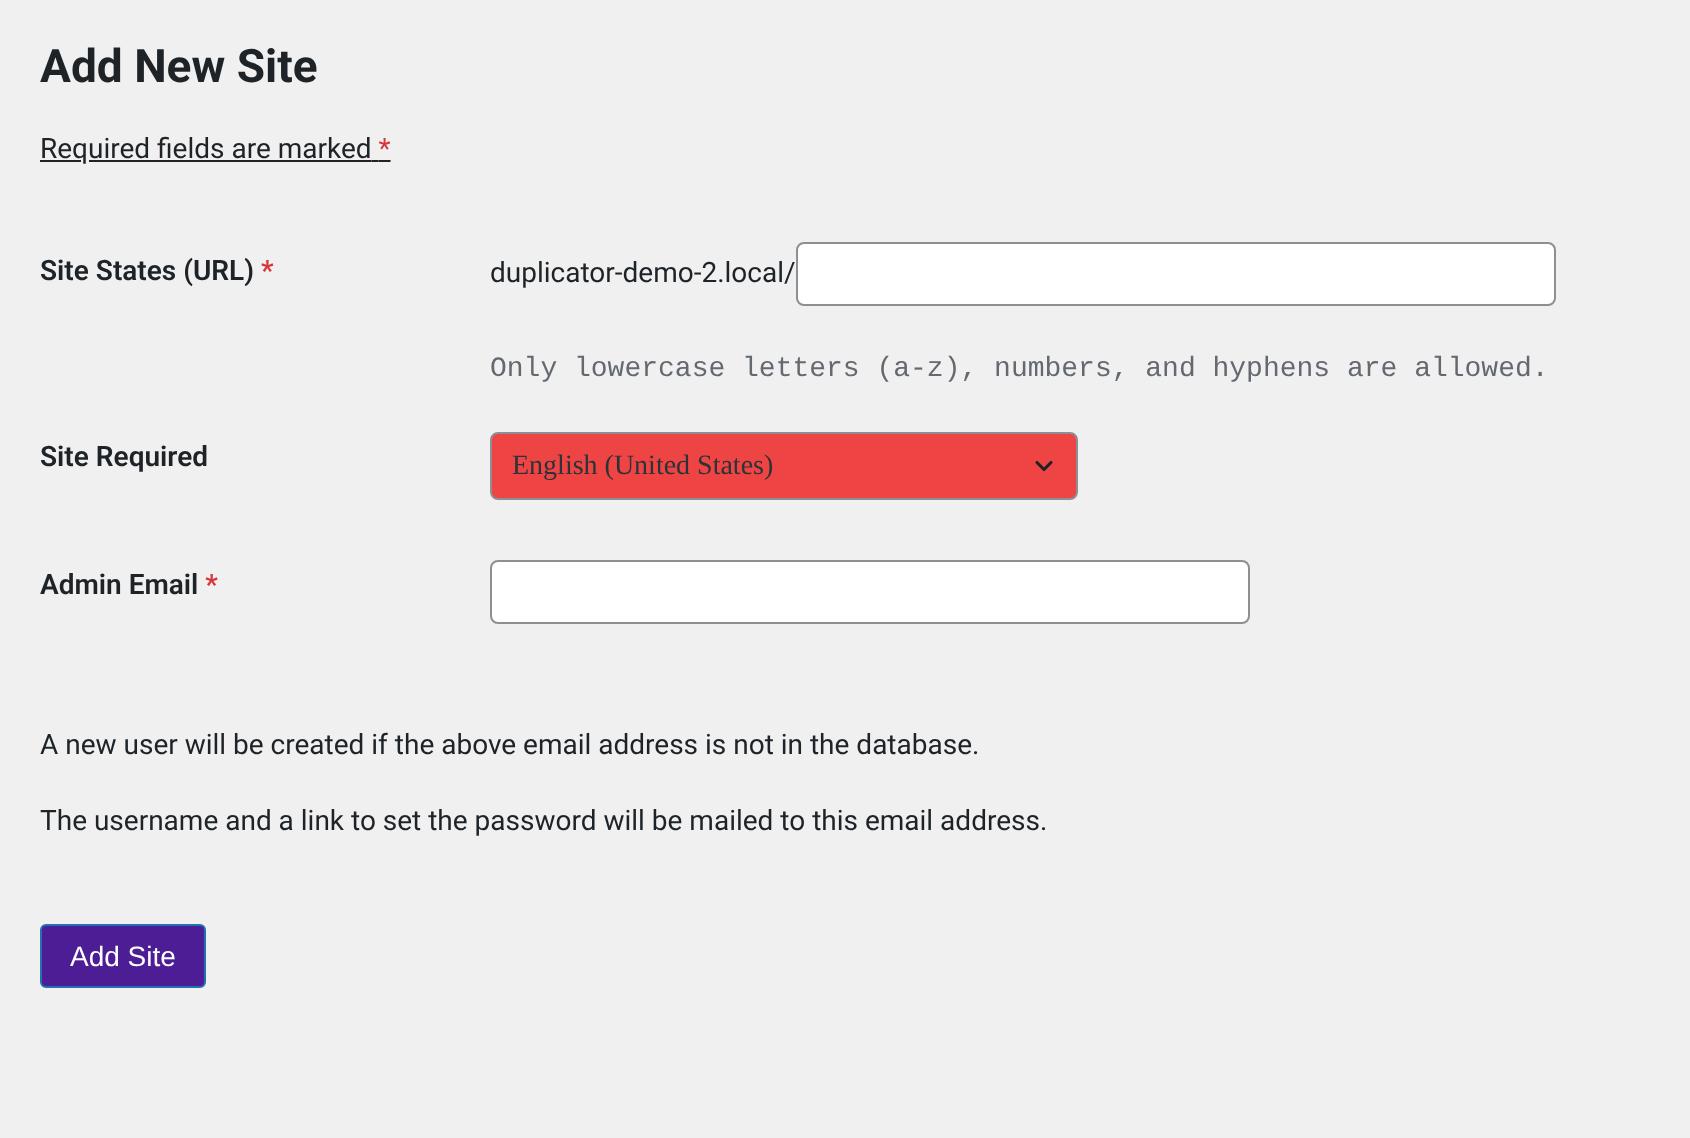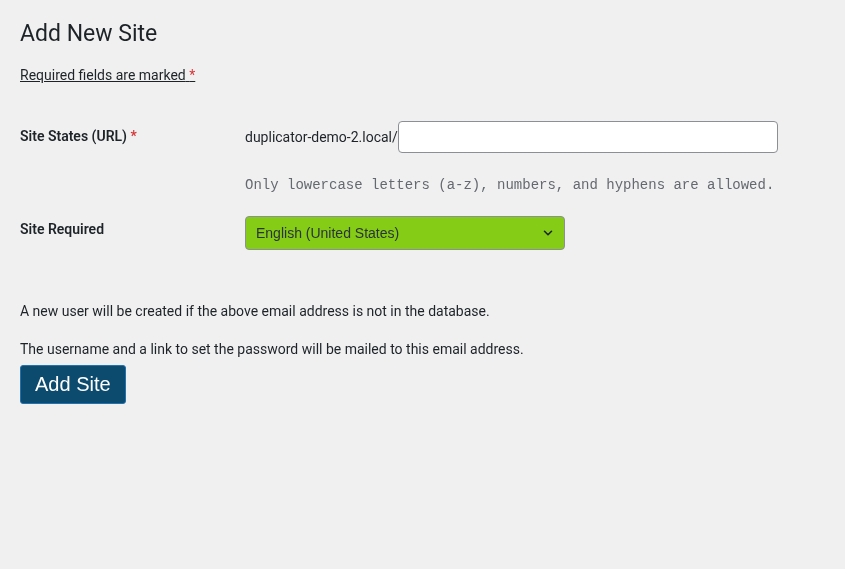--- a/index.html
+++ b/index.html
@@ -10,21 +10,21 @@
     body {
       font-family: -apple-system, BlinkMacSystemFont, "Segoe UI", Roboto, Oxygen-Sans, Ubuntu, Cantarell, "Helvetica Neue", sans-serif;
       background: #f0f0f1;
       color: #1d2327;
       font-size: 14px;
       padding: 20px;
       width: 845px;
     }
     h1 {
       font-size: 23px;
-      font-weight: 400;
+      font-weight: 700;
       margin-bottom: 20px;
       color: #1d2327;
     }
     .required-note {
       font-size: 14px;
       color: #1d2327;
       margin-bottom: 30px;
       text-decoration: underline;
     }
     .required {
@@ -74,31 +74,32 @@
       color: #2c3338;
       vertical-align: middle;
     }
     .site-address-input {
       width: 380px;
     }
     .regular-text {
       width: 380px;
     }
     select {
-      background: #84cc16;
+      background: #ef4444;
       border: 1px solid #8c8f94;
       border-radius: 4px;
       padding: 4px 28px 4px 10px;
       font-size: 14px;
       height: 34px;
       color: #2c3338;
       appearance: none;
       -webkit-appearance: none;
-      width: 320px;
+      width: 294px;
       background-image: none;
+      font-family: Liberation Serif, serif;
     }
     .select-wrap {
       position: relative;
       display: inline-block;
     }
     .select-wrap::after {
       content: "";
       position: absolute;
       right: 12px;
       top: 50%;
@@ -121,27 +122,28 @@
       font-family: Liberation Mono, monospace;
     }
     .helper-text {
       font-size: 14px;
       color: #1d2327;
       margin-top: 35px;
       margin-bottom: 4px;
       line-height: 1.6;
     }
     .button-primary {
-      background: #0c4a6e;
+      background: #4c1d95;
       color: #fff;
       border: 1px solid #2271b1;
       padding: 7px 14px;
-      font-size: 20px;
+      font-size: 14px;
       border-radius: 3px;
       cursor: pointer;
+      margin-top: 35px;
     }
   </style>
 </head>
 <body>
 
 
 
 <h1>Add New Site</h1>
 
 <p class="required-note">
@@ -169,20 +171,29 @@
       <span class="select-wrap">
         <select>
           <option>English (United States)</option>
         </select>
         <svg class="select-caret" width="14" height="14" viewBox="0 0 16 16">
               <path d="M4 6 L8 10 L12 6" stroke="#1d2327" stroke-width="1.8" fill="none" stroke-linecap="round" stroke-linejoin="round"></path>
             </svg>
       </span>
     </td>
   </tr>
+  <tr>
+    <th>
+      <span>Admin Email</span>
+      <span class="required">*</span>
+    </th>
+    <td>
+      <input type="email" class="regular-text" value="" style="">
+    </td>
+  </tr>
 </tbody>
   </table>
 
 <p class="helper-text">A new user will be created if the above email address is not in the database.</p>
 <p class="helper-text" style="margin-top:16px">The username and a link to set the password will be mailed to this email address.</p>
 
 <button class="button-primary">Add Site</button>
 
 
 

